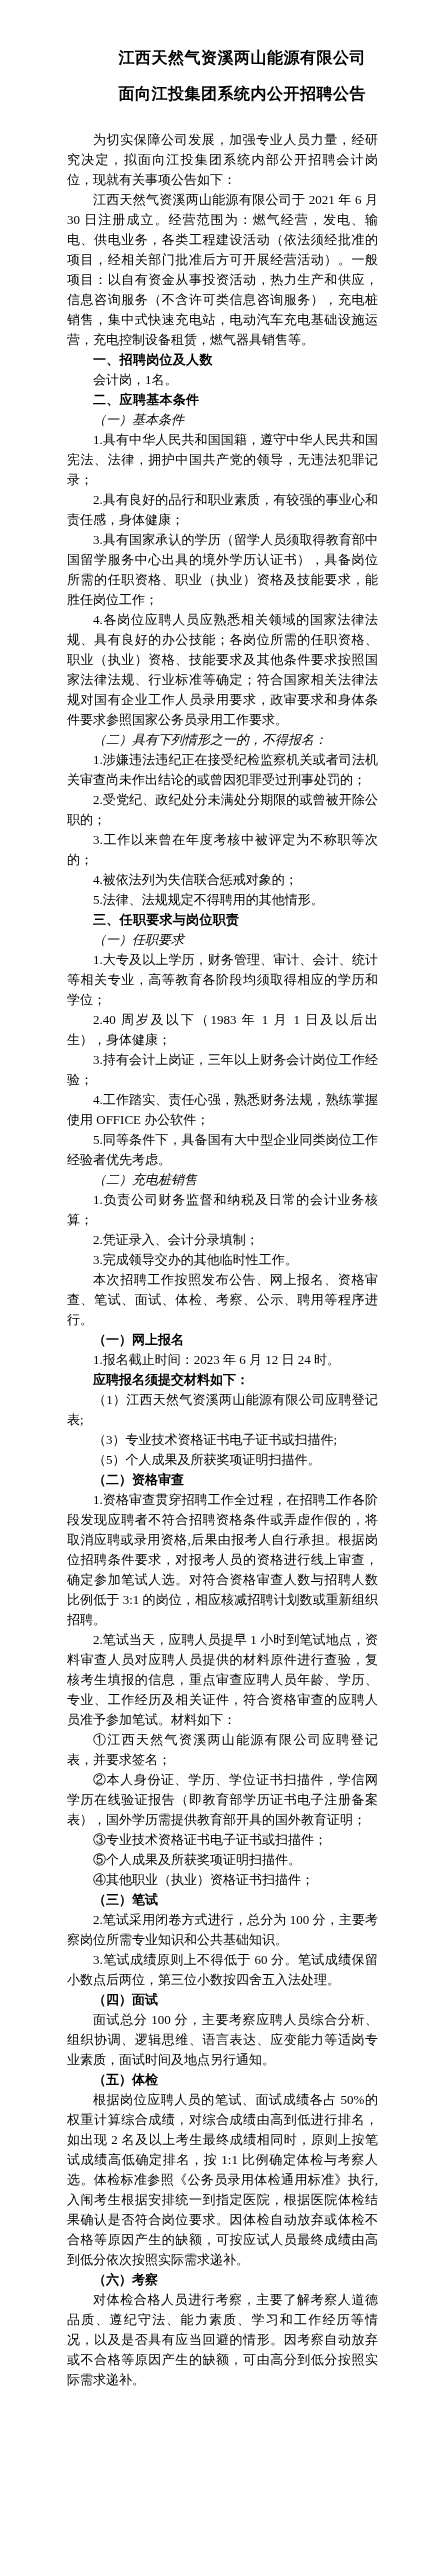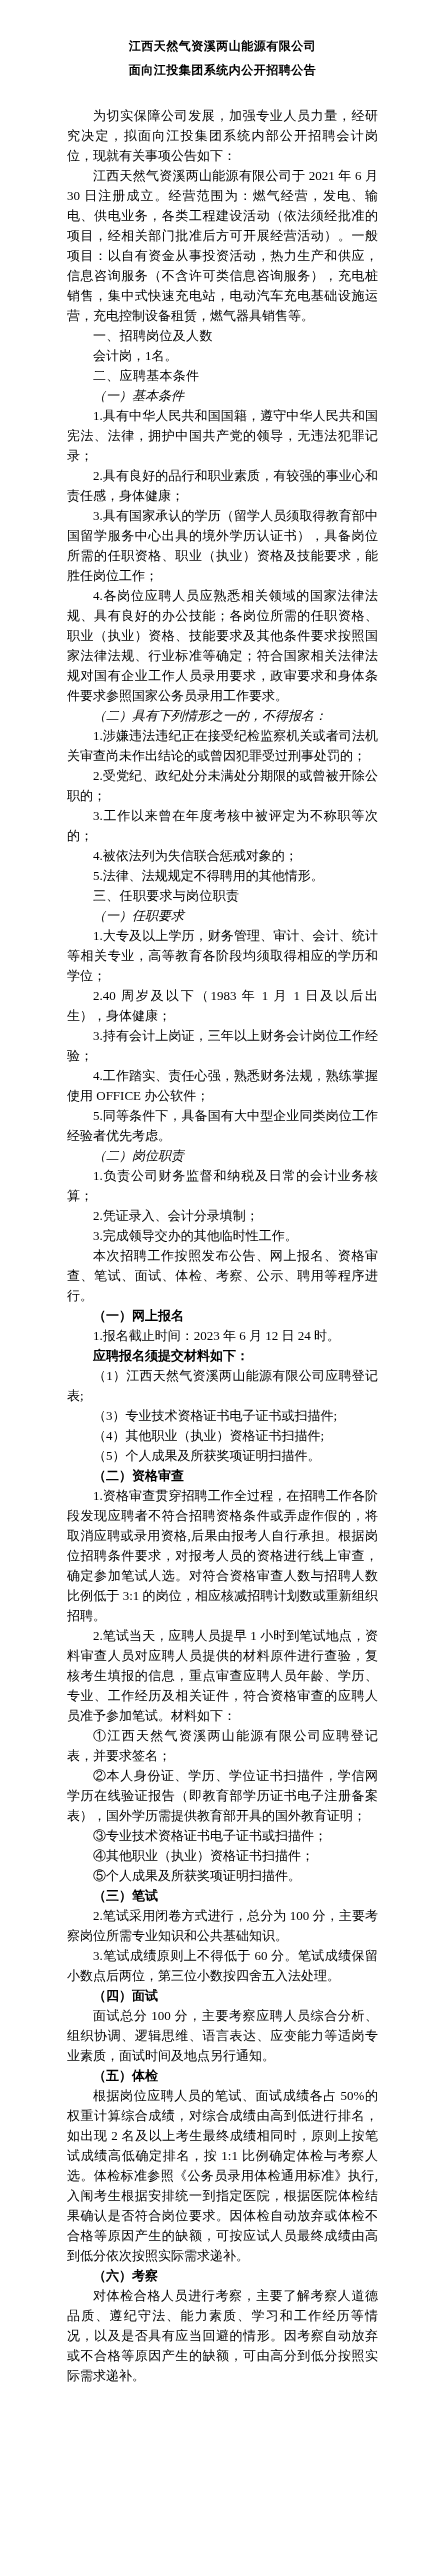--- a/index.html
+++ b/index.html
@@ -17,38 +17,38 @@
     padding: 34px 60px 41px 67px;
     font-family: "Liberation Serif", "DejaVu Serif", serif;
     font-size: 13px;
     line-height: 20px;
     color: #000000;
     text-align: justify;
   }
   .doc-title {
     font-family: "Liberation Serif", "DejaVu Serif", serif;
     font-weight: bold;
-    font-size: 12px;
+    font-size: 16px;
     line-height: 24px;
-    text-align: center;
+    text-align: right;
     text-indent: 0;
-    margin: 0;
+    margin: 12px;
     letter-spacing: 0.5px;
   }
   .title-block {
     margin-bottom: 24px;
   }
   .doc-body p {
     margin: 0;
     text-indent: 2em;
     word-break: break-all;
   }
   .doc-body p.h1 {
     font-family: "Liberation Sans", "DejaVu Sans", sans-serif;
-    font-weight: normal;
+    font-weight: bold;
     letter-spacing: 0.3px;
   }
   .doc-body p.h2bold {
     font-family: Liberation Serif, serif;
     font-weight: bold;
   }
   .doc-body p.kai {
     font-style: italic;
   }
   .doc-body p.boldline {
@@ -81,40 +81,39 @@
       <p class="body">3.工作以来曾在年度考核中被评定为不称职等次的；</p>
       <p class="body">4.被依法列为失信联合惩戒对象的；</p>
       <p class="body">5.法律、法规规定不得聘用的其他情形。</p>
       <p class="h1">三、任职要求与岗位职责</p>
       <p class="kai">（一）任职要求</p>
       <p class="body">1.大专及以上学历，财务管理、审计、会计、统计等相关专业，高等教育各阶段均须取得相应的学历和学位；</p>
       <p class="body">2.40 周岁及以下（1983 年 1 月 1 日及以后出生），身体健康；</p>
       <p class="body">3.持有会计上岗证，三年以上财务会计岗位工作经验；</p>
       <p class="body">4.工作踏实、责任心强，熟悉财务法规，熟练掌握使用 OFFICE 办公软件；</p>
       <p class="body">5.同等条件下，具备国有大中型企业同类岗位工作经验者优先考虑。</p>
-      <p class="kai">（二）岗位职责</p>
+      <p class="kai">（二）充电桩销售</p>
       <p class="body">1.负责公司财务监督和纳税及日常的会计业务核算；</p>
       <p class="body">2.凭证录入、会计分录填制；</p>
       <p class="body">3.完成领导交办的其他临时性工作。</p>
       <p class="body">本次招聘工作按照发布公告、网上报名、资格审查、笔试、面试、体检、考察、公示、聘用等程序进行。</p>
       <p class="h2bold">（一）网上报名</p>
       <p class="body">1.报名截止时间：2023 年 6 月 12 日 24 时。</p>
       <p class="boldline">应聘报名须提交材料如下：</p>
       <p class="body">（1）江西天然气资溪两山能源有限公司应聘登记表;</p>
       <p class="body">（3）专业技术资格证书电子证书或扫描件;</p>
-      <p class="body">（4）其他职业（执业）资格证书扫描件;</p>
       <p class="body">（5）个人成果及所获奖项证明扫描件。</p>
       <p class="h2bold">（二）资格审查</p>
       <p class="body">1.资格审查贯穿招聘工作全过程，在招聘工作各阶段发现应聘者不符合招聘资格条件或弄虚作假的，将取消应聘或录用资格,后果由报考人自行承担。根据岗位招聘条件要求，对报考人员的资格进行线上审查，确定参加笔试人选。对符合资格审查人数与招聘人数比例低于 3:1 的岗位，相应核减招聘计划数或重新组织招聘。</p>
       <p class="body">2.笔试当天，应聘人员提早 1 小时到笔试地点，资料审查人员对应聘人员提供的材料原件进行查验，复核考生填报的信息，重点审查应聘人员年龄、学历、专业、工作经历及相关证件，符合资格审查的应聘人员准予参加笔试。材料如下：</p>
       <p class="body">①江西天然气资溪两山能源有限公司应聘登记表，并要求签名；</p>
       <p class="body">②本人身份证、学历、学位证书扫描件，学信网学历在线验证报告（即教育部学历证书电子注册备案表），国外学历需提供教育部开具的国外教育证明；</p>
       <p class="body">③专业技术资格证书电子证书或扫描件；</p>
+      <p class="body">⑤个人成果及所获奖项证明扫描件。</p>
       <p class="body">④其他职业（执业）资格证书扫描件；</p>
-      <p class="body">⑤个人成果及所获奖项证明扫描件。</p>
       <p class="h2bold">（三）笔试</p>
       <p class="body">2.笔试采用闭卷方式进行，总分为 100 分，主要考察岗位所需专业知识和公共基础知识。</p>
       <p class="body">3.笔试成绩原则上不得低于 60 分。笔试成绩保留小数点后两位，第三位小数按四舍五入法处理。</p>
       <p class="h2bold">（四）面试</p>
       <p class="body">面试总分 100 分，主要考察应聘人员综合分析、组织协调、逻辑思维、语言表达、应变能力等适岗专业素质，面试时间及地点另行通知。</p>
       <p class="h2bold">（五）体检</p>
       <p class="body">根据岗位应聘人员的笔试、面试成绩各占 50%的权重计算综合成绩，对综合成绩由高到低进行排名，如出现 2 名及以上考生最终成绩相同时，原则上按笔试成绩高低确定排名，按 1:1 比例确定体检与考察人选。体检标准参照《公务员录用体检通用标准》执行,入闱考生根据安排统一到指定医院，根据医院体检结果确认是否符合岗位要求。因体检自动放弃或体检不合格等原因产生的缺额，可按应试人员最终成绩由高到低分依次按照实际需求递补。</p>
       <p class="h2bold">（六）考察</p>
       <p class="body">对体检合格人员进行考察，主要了解考察人道德品质、遵纪守法、能力素质、学习和工作经历等情况，以及是否具有应当回避的情形。因考察自动放弃或不合格等原因产生的缺额，可由高分到低分按照实际需求递补。</p>
     </div>

